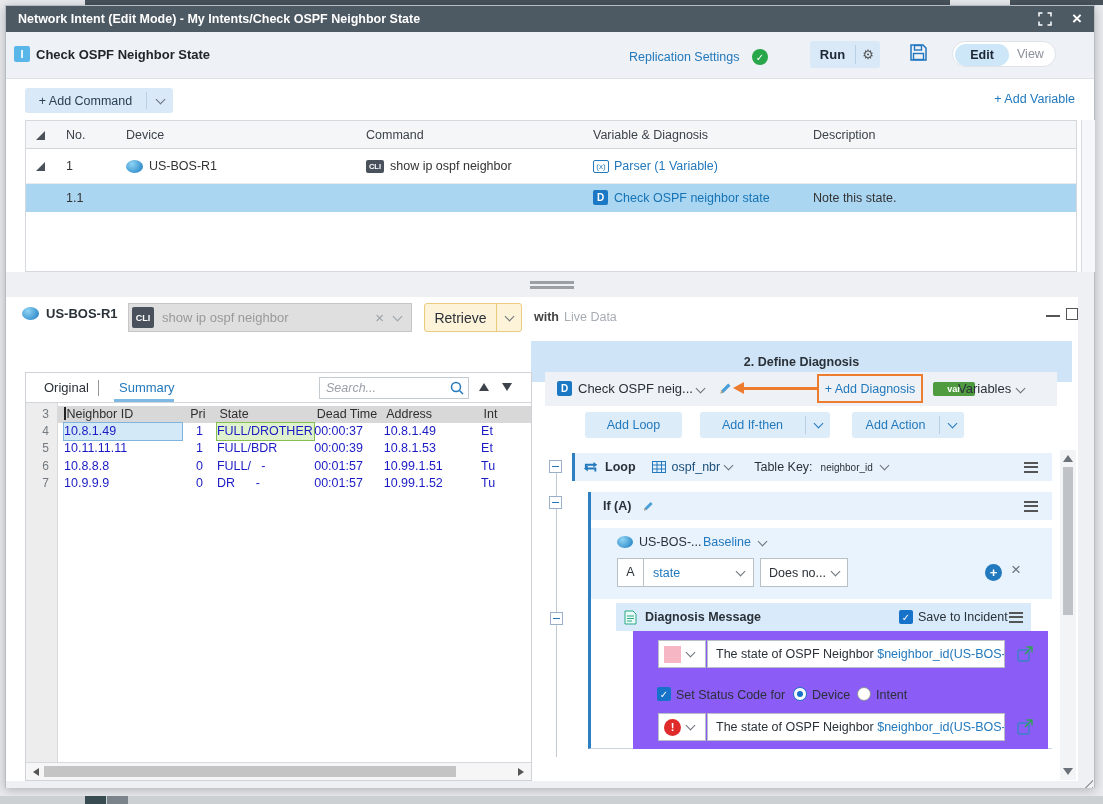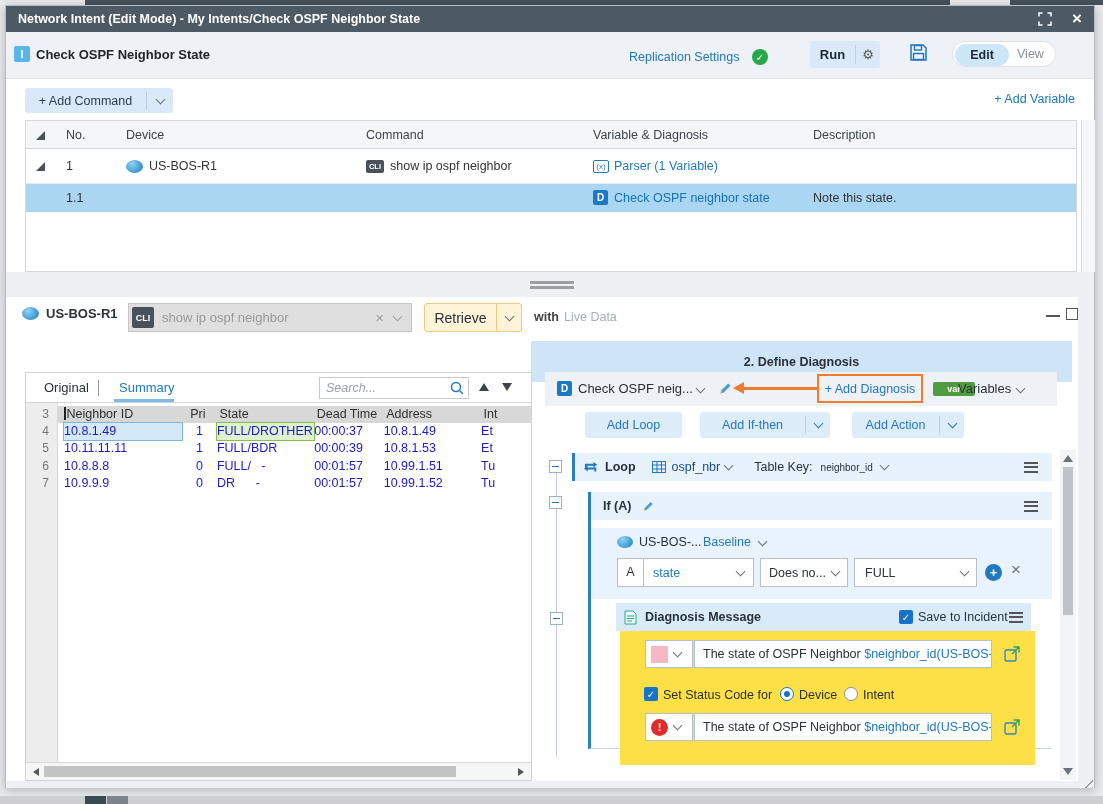--- a/index.html
+++ b/index.html
@@ -318,43 +318,39 @@
       <i class="chev" style="position:absolute;left:168px;top:10px;"></i>
       <div class="a input-box" style="left:26px;top:30px;width:137px;height:29px;display:flex;align-items:center;">
         <span style="width:26px;text-align:center;border-right:1px solid #b9bfc6;align-self:stretch;line-height:27px;color:#2a3138;">A</span>
         <span style="margin-left:9px;color:#2279bd;flex:1;">state</span>
         <i class="chev" style="margin-right:9px;margin-top:-3px;"></i>
       </div>
       <div class="a input-box" style="left:169px;top:30px;width:88px;height:29px;display:flex;align-items:center;">
         <span style="margin-left:8px;flex:1;color:#2a3138;">Does no...</span>
         <i class="chev" style="margin-right:8px;margin-top:-3px;"></i>
       </div>
-      <div class="a input-box" style="left:263px;top:30px;width:123px;height:29px;display:flex;align-items:center;">
-        <span style="margin-left:10px;flex:1;color:#2a3138;">FULL</span>
-        <i class="chev" style="margin-right:8px;margin-top:-3px;"></i>
-      </div>
       <span class="a pluscirc" style="left:394px;top:36px;">+</span>
       <span class="a" style="left:420px;top:32px;font-size:17px;color:#6b7279;">×</span>
     </div>
     <div class="a" style="left:25px;top:111px;width:415px;height:146px;">
       <div class="a" style="left:0;top:0;width:415px;height:28px;background:#d9ebfa;display:flex;align-items:center;">
         <span style="margin-left:8px;display:inline-flex;">
           <svg width="13" height="15">
               <path d="M1 1h8l3 3v10H1z" fill="#eafaf5" stroke="#2aa888"></path>
               <line x1="3" y1="6" x2="10" y2="6" stroke="#2aa888"></line>
               <line x1="3" y1="8.5" x2="10" y2="8.5" stroke="#2aa888"></line>
               <line x1="3" y1="11" x2="8" y2="11" stroke="#2aa888"></line>
             </svg>
         </span>
         <span style="margin-left:8px;font-weight:bold;color:#2a3138;">Diagnosis Message</span>
         <span class="checkbox" style="position:absolute;left:283px;">✓</span>
         <span style="position:absolute;left:302px;color:#2a3138;">Save to Incident</span>
         <span class="bars" style="position:absolute;right:8px;"></span>
       </div>
-      <div class="a" style="left:4px;top:28px;width:415px;height:134px;background:#fde047;">
+      <div class="a" style="left:17px;top:28px;width:415px;height:118px;background:#8b5cf6;">
         <div class="a input-box" style="left:25px;top:9px;width:48px;height:28px;display:flex;align-items:center;">
           <span class="swatch" style="margin-left:5px;"></span>
           <i class="chev" style="margin-left:6px;margin-top:-3px;"></i>
         </div>
         <div class="a input-box" style="left:74px;top:9px;width:298px;height:28px;display:flex;align-items:center;overflow:hidden;">
           <span style="margin-left:8px;white-space:pre;color:#2a3138;">The state of OSPF Neighbor </span>
             <span style="white-space:pre;color:#2279bd;">$neighbor_id(US-BOS-R1.os</span>
         </div>
         <span class="a" style="left:384px;top:15px;">
           <svg width="16" height="16">

